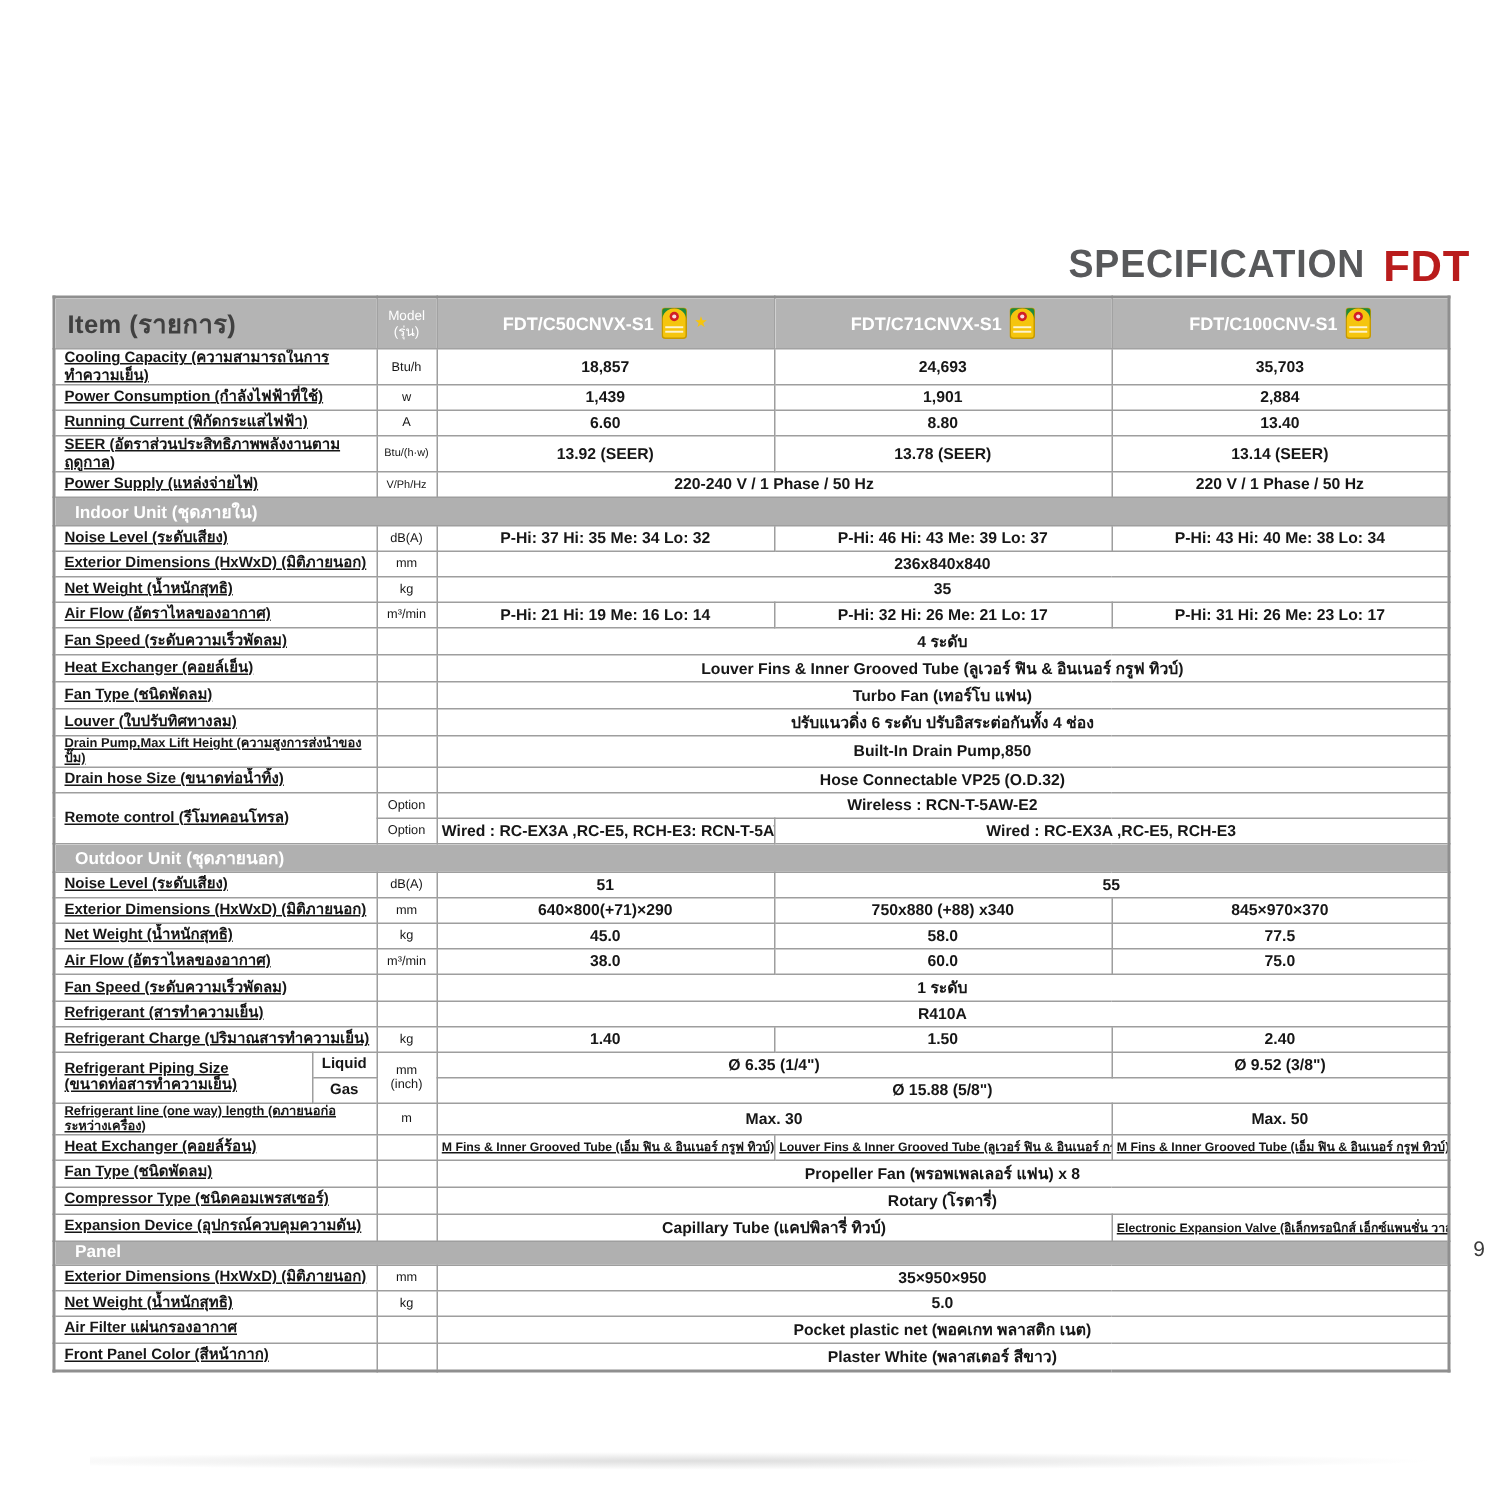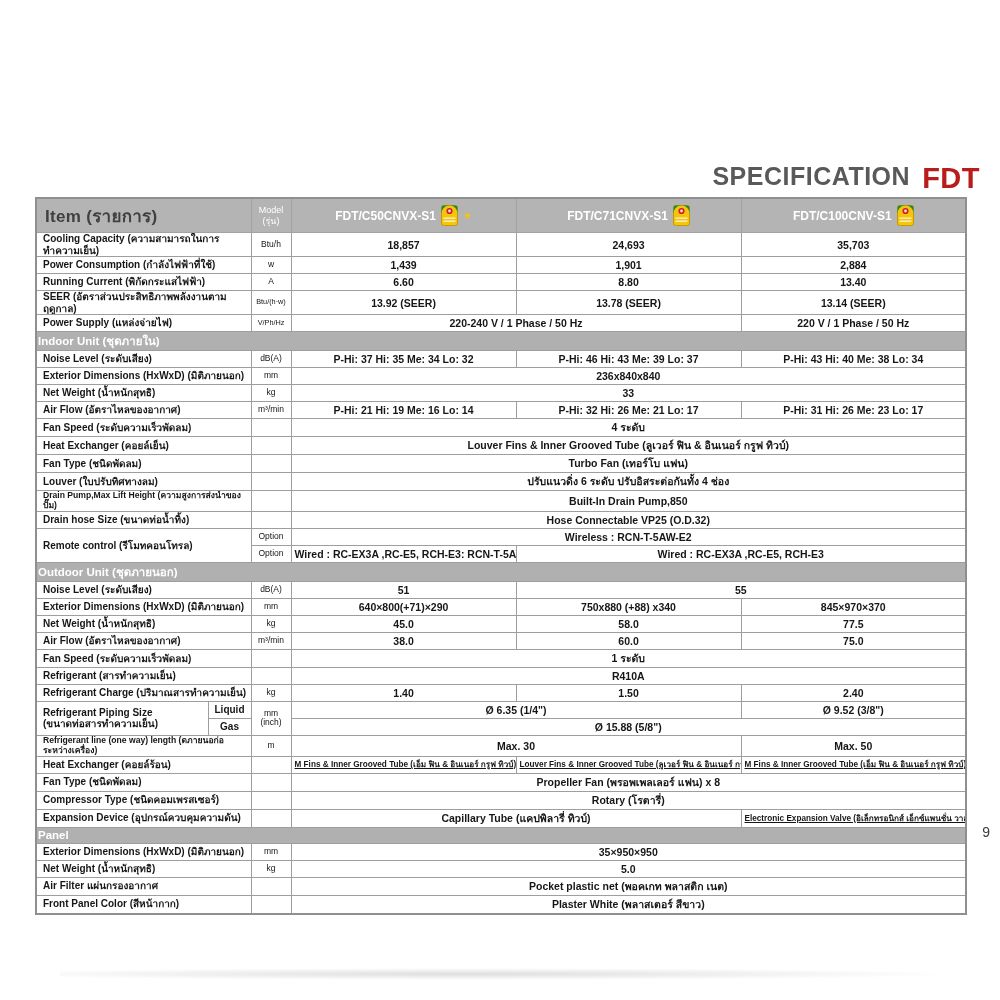--- a/index.html
+++ b/index.html
@@ -14,22 +14,22 @@
 
   table.spec{position:absolute;left:35px;top:197px;width:930px;border-collapse:collapse;table-layout:fixed;
     border:2px solid #8f8f8f;}
   td{border:1px solid #9e9e9e;padding:0 3px;height:16px;overflow:hidden;white-space:nowrap;vertical-align:middle;color:#161616;}
   tr.hdr td{background:#b4b4b4;height:33px;border-color:#a2a2a2;}
   .hdr-item{font-size:17px;font-weight:bold;color:#404040;text-align:left;padding-left:8px;letter-spacing:.3px;}
   .hdr-model{font-size:9px;color:#fff;text-align:center;line-height:1.15;white-space:pre-line;}
   .hdr-name{font-size:12px;font-weight:bold;color:#fff;text-align:center;}
   .model-wrap{display:inline-flex;align-items:center;gap:5px;justify-content:center;}
   tr.sect td{background:#b0b0b0;color:#fff;font-weight:bold;font-size:11.5px;text-align:left;
-    padding-left:1px;height:15px;border-color:#9e9e9e;}
-  td.lbl{font-size:10px;font-weight:bold;text-align:left;padding-left:6px;white-space:pre-line;line-height:1.15;}
+    padding-left:13px;height:15px;border-color:#9e9e9e;}
+  td.lbl{font-size:10px;font-weight:bold;text-align:left;padding-left:6px;white-space:pre-line;line-height:1.15;text-decoration:underline;}
   td.lbl.smalltx{font-size:8.6px;}
   td.sub{font-size:10px;font-weight:bold;text-align:center;}
   td.unit{font-size:8.5px;font-weight:normal;text-align:center;padding:0 1px;white-space:pre-line;line-height:1.1;}
   td.unit.tiny{font-size:7.3px;}
   td.val{font-size:10.5px;font-weight:bold;text-align:center;}
   td.val.smalltx{font-size:8.2px;text-decoration:underline;}
   .page-num{position:absolute;right:10px;top:824px;font-size:14px;color:#3a3a3a;}
   .bottom-shade{position:absolute;left:60px;right:40px;top:968px;height:12px;
     background:radial-gradient(ellipse at 45% 50%, rgba(160,160,160,.35), rgba(160,160,160,0) 70%);}
 </style>
@@ -141,21 +141,21 @@
         <td class="val">P-Hi: 43 Hi: 40  Me: 38 Lo: 34</td>
       </tr>
       <tr>
         <td class="lbl" colspan="2">Exterior Dimensions (HxWxD) (มิติภายนอก)</td>
         <td class="unit">mm</td>
         <td class="val" colspan="3">236x840x840</td>
       </tr>
       <tr>
         <td class="lbl" colspan="2">Net Weight (น้ำหนักสุทธิ)</td>
         <td class="unit">kg</td>
-        <td class="val" colspan="3">33</td>
+        <td class="val" colspan="3">35</td>
       </tr>
       <tr>
         <td class="lbl" colspan="2">Air Flow (อัตราไหลของอากาศ)</td>
         <td class="unit">m³/min</td>
         <td class="val">P-Hi: 21 Hi: 19 Me: 16 Lo: 14</td>
         <td class="val">P-Hi: 32 Hi: 26 Me: 21 Lo: 17</td>
         <td class="val">P-Hi: 31 Hi: 26 Me: 23 Lo: 17</td>
       </tr>
       <tr>
         <td class="lbl" colspan="2">Fan Speed (ระดับความเร็วพัดลม)</td>

